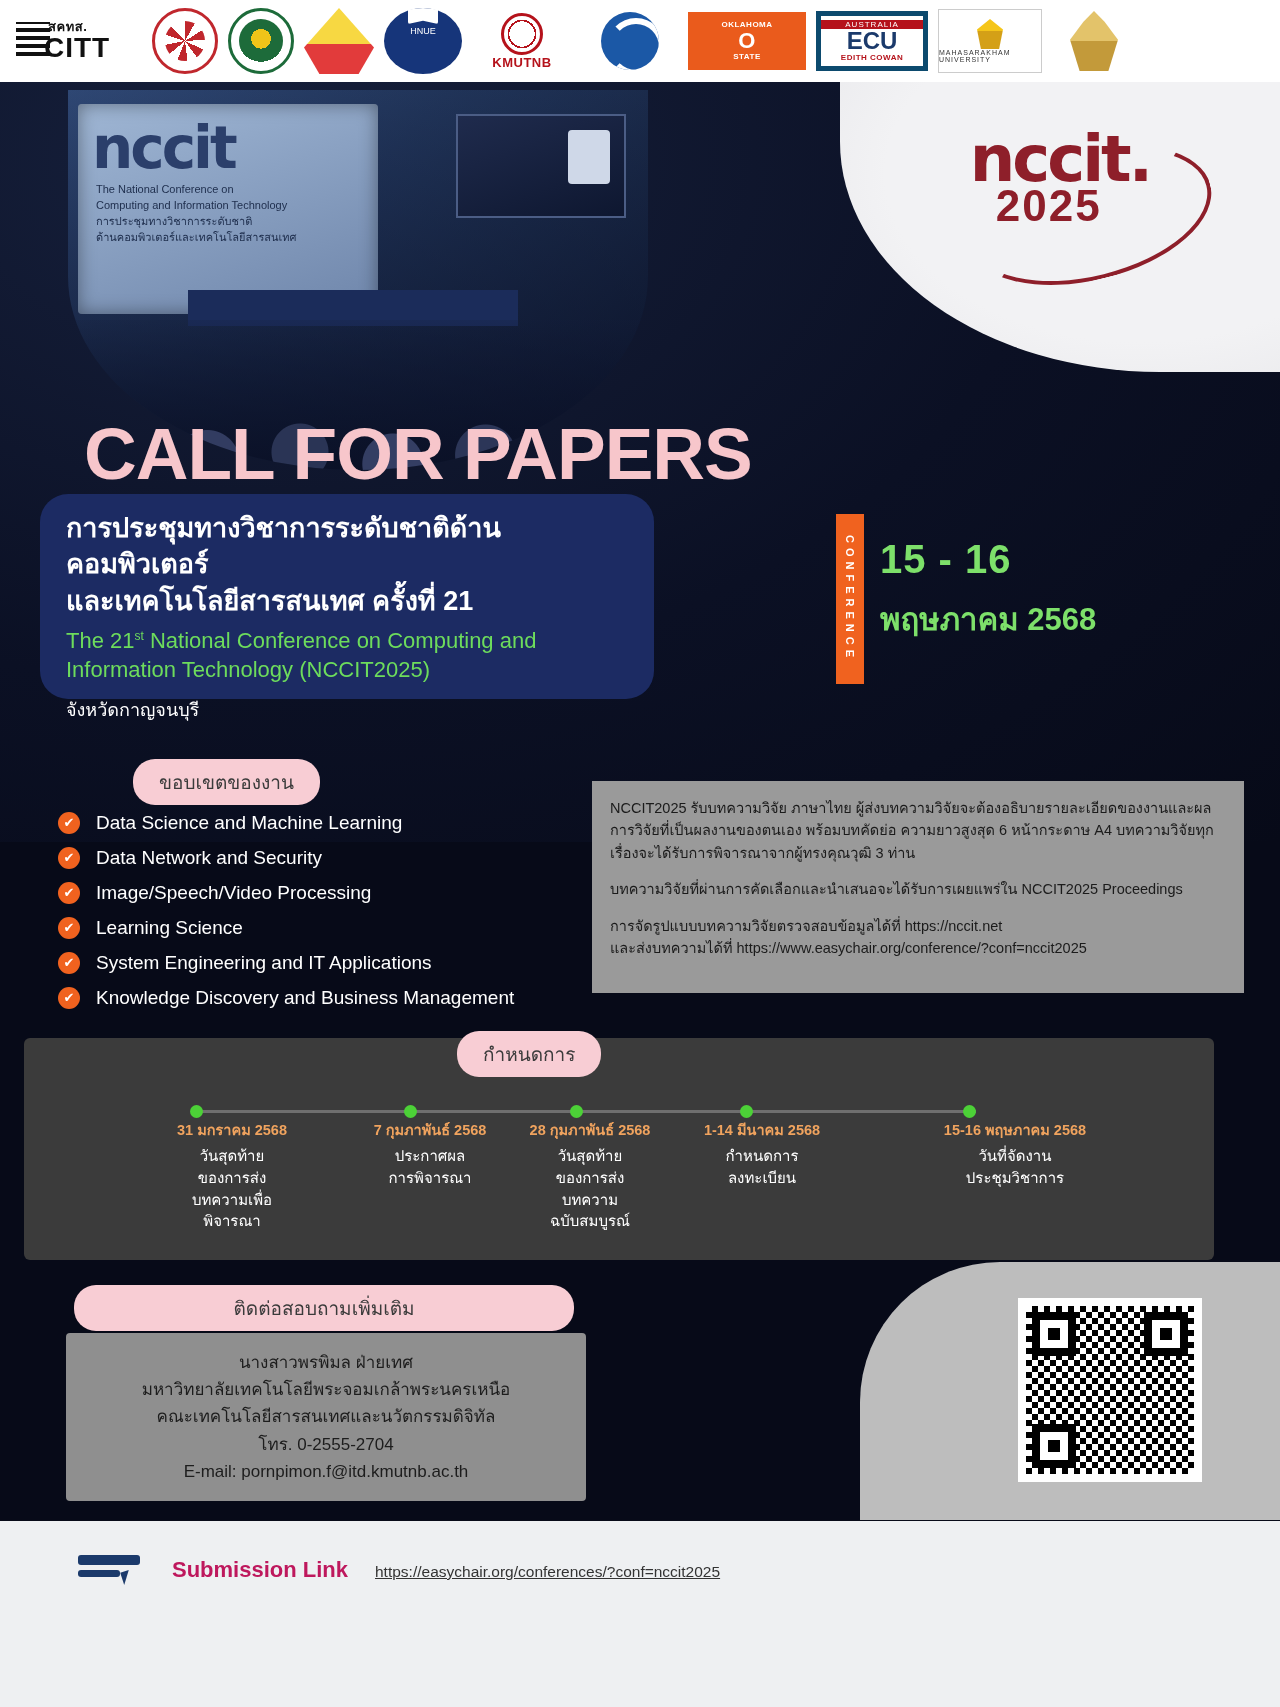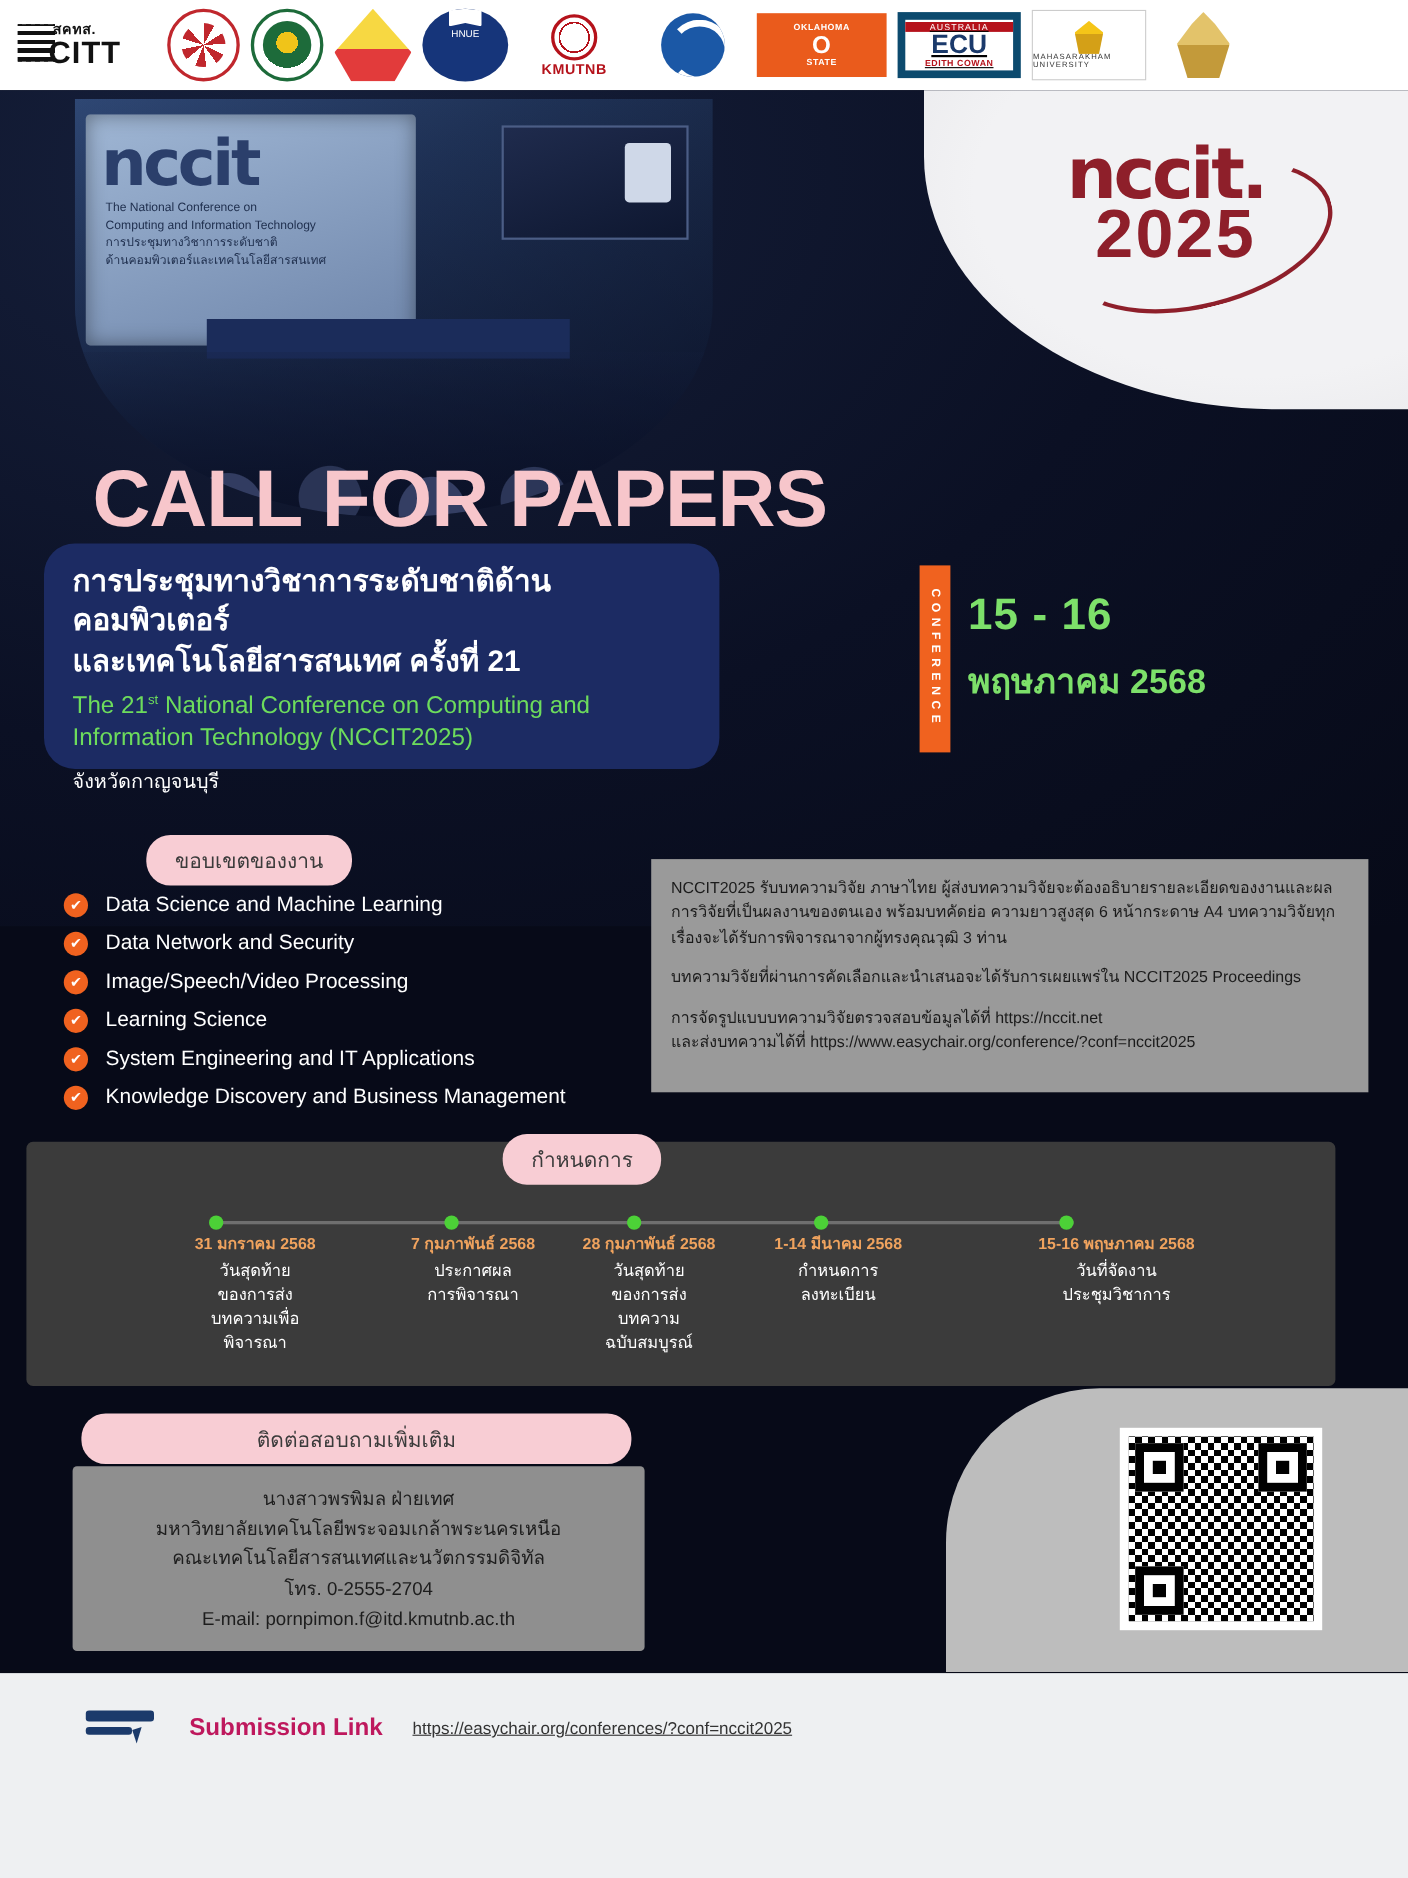--- a/index.html
+++ b/index.html
@@ -95,22 +95,22 @@
     width: 118px; height: 58px; background: #ea5b1c; color: #fff;
     display: flex; flex-direction: column; align-items: center; justify-content: center;
     font-size: 8px; letter-spacing: .5px; line-height: 1.2; font-weight: 700;
     position: relative;
   }
   .logo-osu .bigo {
     font-size: 22px; font-weight: 800; line-height: 1;
   }
   .logo-ecu {
     width: 112px; height: 60px; background: #fff;
-    border: 7px solid #0c4a6e; display:flex; flex-direction:column;
-    align-items:center; justify-content:center;text-decoration:underline;
+    border: 5px solid #0c4a6e; display:flex; flex-direction:column;
+    align-items:center; justify-content:center;
   }
   .logo-ecu .top { background:#b5121b; color:#fff; font-size:8px; width:100%; text-align:center; letter-spacing:1px;}
   .logo-ecu .mid { font-size:24px; font-weight:800; color:#1b3a6b; line-height:1; }
   .logo-ecu .bot { font-size:8px; color:#b5121b; font-weight:700; letter-spacing:.5px;}
   .logo-msu {
     width: 104px; height: 64px; background: #fff; border: 1px solid #ccc;
     display:flex; flex-direction:column; align-items:center; justify-content:center;
   }
   .logo-msu .tower {
     width: 26px; height: 30px;
@@ -182,21 +182,21 @@
     border-radius: 0 0 0 320px / 0 0 0 230px;
   }
   .nccit-logo {
     position: absolute; right: 130px; top: 50px; text-align: left;
   }
   .nccit-logo .w1 {
     font-size: 64px; font-weight: 800; color: #8e1f2a; letter-spacing: -3px;
     font-family: "DejaVu Sans", sans-serif; line-height: .85;
   }
   .nccit-logo .w2 {
-    font-size: 62px; font-weight: 800; color: #8e1f2a; letter-spacing: 2px;
+    font-size: 44px; font-weight: 800; color: #8e1f2a; letter-spacing: 2px;
     margin-left: 26px; line-height: .9;
   }
   .nccit-logo .swoosh {
     position: absolute; left: -6px; top: 18px; width: 250px; height: 130px;
     border: 4px solid #8e1f2a; border-radius: 50%;
     border-top-color: transparent; border-left-color: transparent;
     transform: rotate(-14deg);
   }
 
   .cfp {

